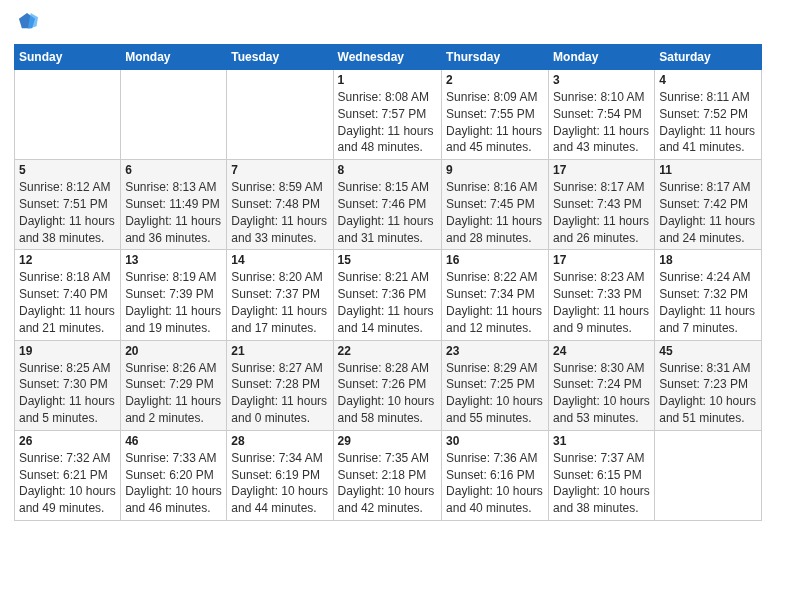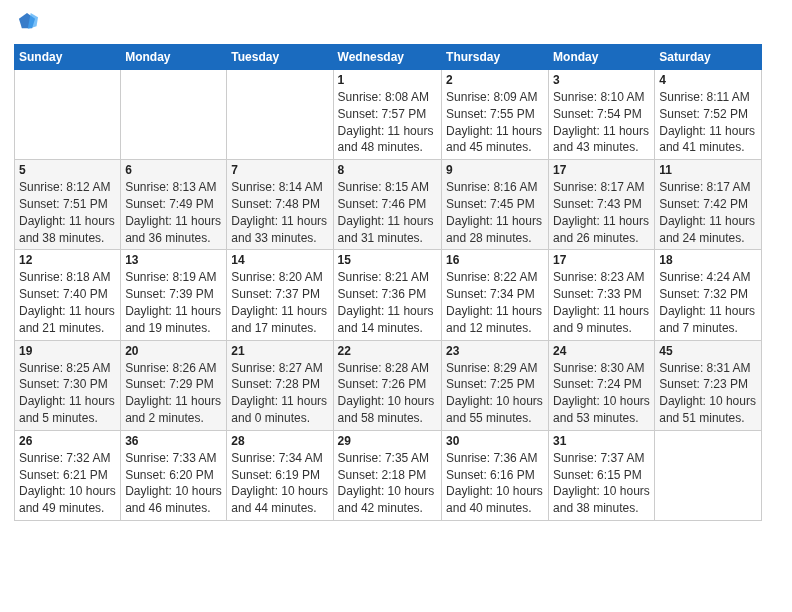--- a/index.html
+++ b/index.html
@@ -165,27 +165,27 @@
           <td>
             <div class="day-num">5</div>
             <div class="day-info">Sunrise: 8:12 AM
 Sunset: 7:51 PM
 Daylight: 11 hours
 and 38 minutes.</div>
           </td>
           <td>
             <div class="day-num">6</div>
             <div class="day-info">Sunrise: 8:13 AM
-Sunset: 7:49 PM
+Sunset: 11:49 PM
 Daylight: 11 hours
 and 36 minutes.</div>
           </td>
           <td>
             <div class="day-num">7</div>
-            <div class="day-info">Sunrise: 8:14 AM
+            <div class="day-info">Sunrise: 8:59 AM
 Sunset: 7:48 PM
 Daylight: 11 hours
 and 33 minutes.</div>
           </td>
           <td>
             <div class="day-num">8</div>
             <div class="day-info">Sunrise: 8:15 AM
 Sunset: 7:46 PM
 Daylight: 11 hours
 and 31 minutes.</div>
@@ -316,21 +316,21 @@
         </tr>
         <tr>
           <td>
             <div class="day-num">26</div>
             <div class="day-info">Sunrise: 7:32 AM
 Sunset: 6:21 PM
 Daylight: 10 hours
 and 49 minutes.</div>
           </td>
           <td>
-            <div class="day-num">36</div>
+            <div class="day-num">46</div>
             <div class="day-info">Sunrise: 7:33 AM
 Sunset: 6:20 PM
 Daylight: 10 hours
 and 46 minutes.</div>
           </td>
           <td>
             <div class="day-num">28</div>
             <div class="day-info">Sunrise: 7:34 AM
 Sunset: 6:19 PM
 Daylight: 10 hours

